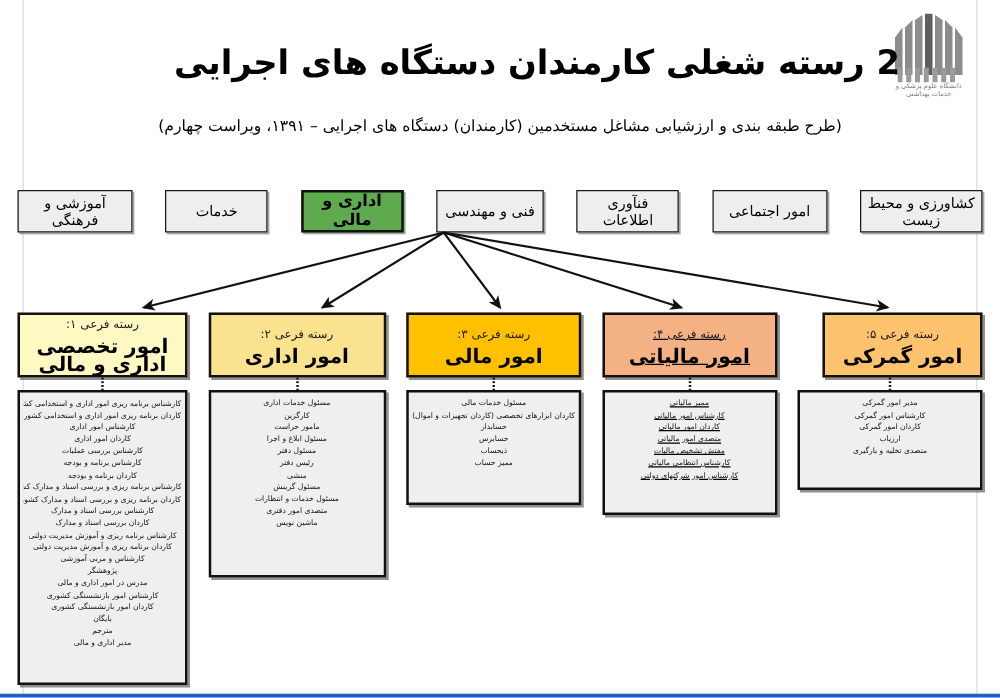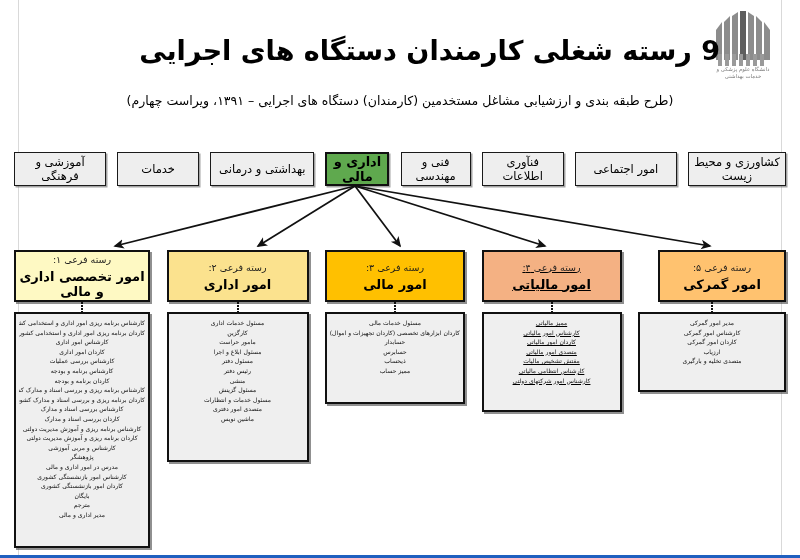--- a/index.html
+++ b/index.html
@@ -62,21 +62,21 @@
   #columns{position:absolute;top:250px;left:14px;right:14px;height:300px;
      display:flex;flex-direction:row-reverse;justify-content:space-between;}
   .col{width:146px;display:flex;flex-direction:column;align-items:stretch;}
   .col-head{
     border:2px solid #111;box-sizing:border-box;
     height:52px;padding:4px 3px 3px;
     display:flex;flex-direction:column;align-items:center;justify-content:center;
     box-shadow:2px 2px 0 rgba(70,70,70,.6);
   }
   .col-head .sub-no{font-size:9.5px;color:#1a1a1a;line-height:12px;margin-bottom:3px;}
-  .col-head .sub-name{font-size:13px;font-weight:bold;color:#000;line-height:15px;text-align:center;}
+  .col-head .sub-name{font-size:16px;font-weight:bold;color:#000;line-height:15px;text-align:center;}
   .connector{height:10px;display:flex;justify-content:center;align-items:center;}
   .connector .dots{width:2px;height:10px;
      background-image:linear-gradient(#111 55%,transparent 55%);
      background-size:2px 3px;}
   .col-list{
     border:2px solid #111;background:#efefef;box-sizing:border-box;
     padding:4px 3px;
     box-shadow:2px 2px 0 rgba(70,70,70,.6);
   }
   .col-list .job{
@@ -119,43 +119,40 @@
         <rect x="21" y="0" width="4" height="12"></rect>
       <rect x="28" y="0" width="4" height="12"></rect>
         <rect x="35" y="0" width="4" height="12"></rect>
       <rect x="42" y="0" width="4" height="12"></rect>
     </g>
   </svg>
   <div class="logotext">دانشگاه علوم پزشکی
 و خدمات بهداشتی</div>
 </div>
 
-<div id="title">9 رسته شغلی کارمندان دستگاه های اجرایی</div>
+<div id="title">2 رسته شغلی کارمندان دستگاه های اجرایی</div>
 <div id="subtitle">(طرح طبقه بندی و ارزشیابی مشاغل مستخدمین (کارمندان) دستگاه های اجرایی – ۱۳۹۱، ویراست چهارم)</div>
 
 <div id="top-row">
     <div class="cat-box" style="width: 92px;">
       <span>آموزشی و فرهنگی</span>
     </div>
     <div class="cat-box" style="width: 82px;">
       <span>خدمات</span>
     </div>
-    <div class="cat-box" style="width: 104px;">
-      <span>بهداشتی و درمانی</span>
-    </div>
-    <div class="cat-box highlight" style="width: 64px;">
+    <div class="cat-box highlight" style="width: 82px;">
       <span>اداری و مالی</span>
     </div>
-    <div class="cat-box" style="width: 70px;">
+    <div class="cat-box" style="width: 86px;">
       <span>فنی و مهندسی</span>
     </div>
     <div class="cat-box" style="width: 82px;">
       <span>فنآوری اطلاعات</span>
     </div>
-    <div class="cat-box" style="width: 102px;">
+    <div class="cat-box" style="width: 92px;">
       <span>امور اجتماعی</span>
     </div>
     <div class="cat-box" style="width: 98px; justify-content: flex-end;">
       <span>کشاورزی و محیط زیست</span>
     </div>
   </div>
 
 <svg id="arrows" viewBox="0 0 800 72">
   <defs>
     <marker id="ah" markerWidth="7" markerHeight="7" refX="5.2" refY="3.2" orient="auto" markerUnits="strokeWidth">

